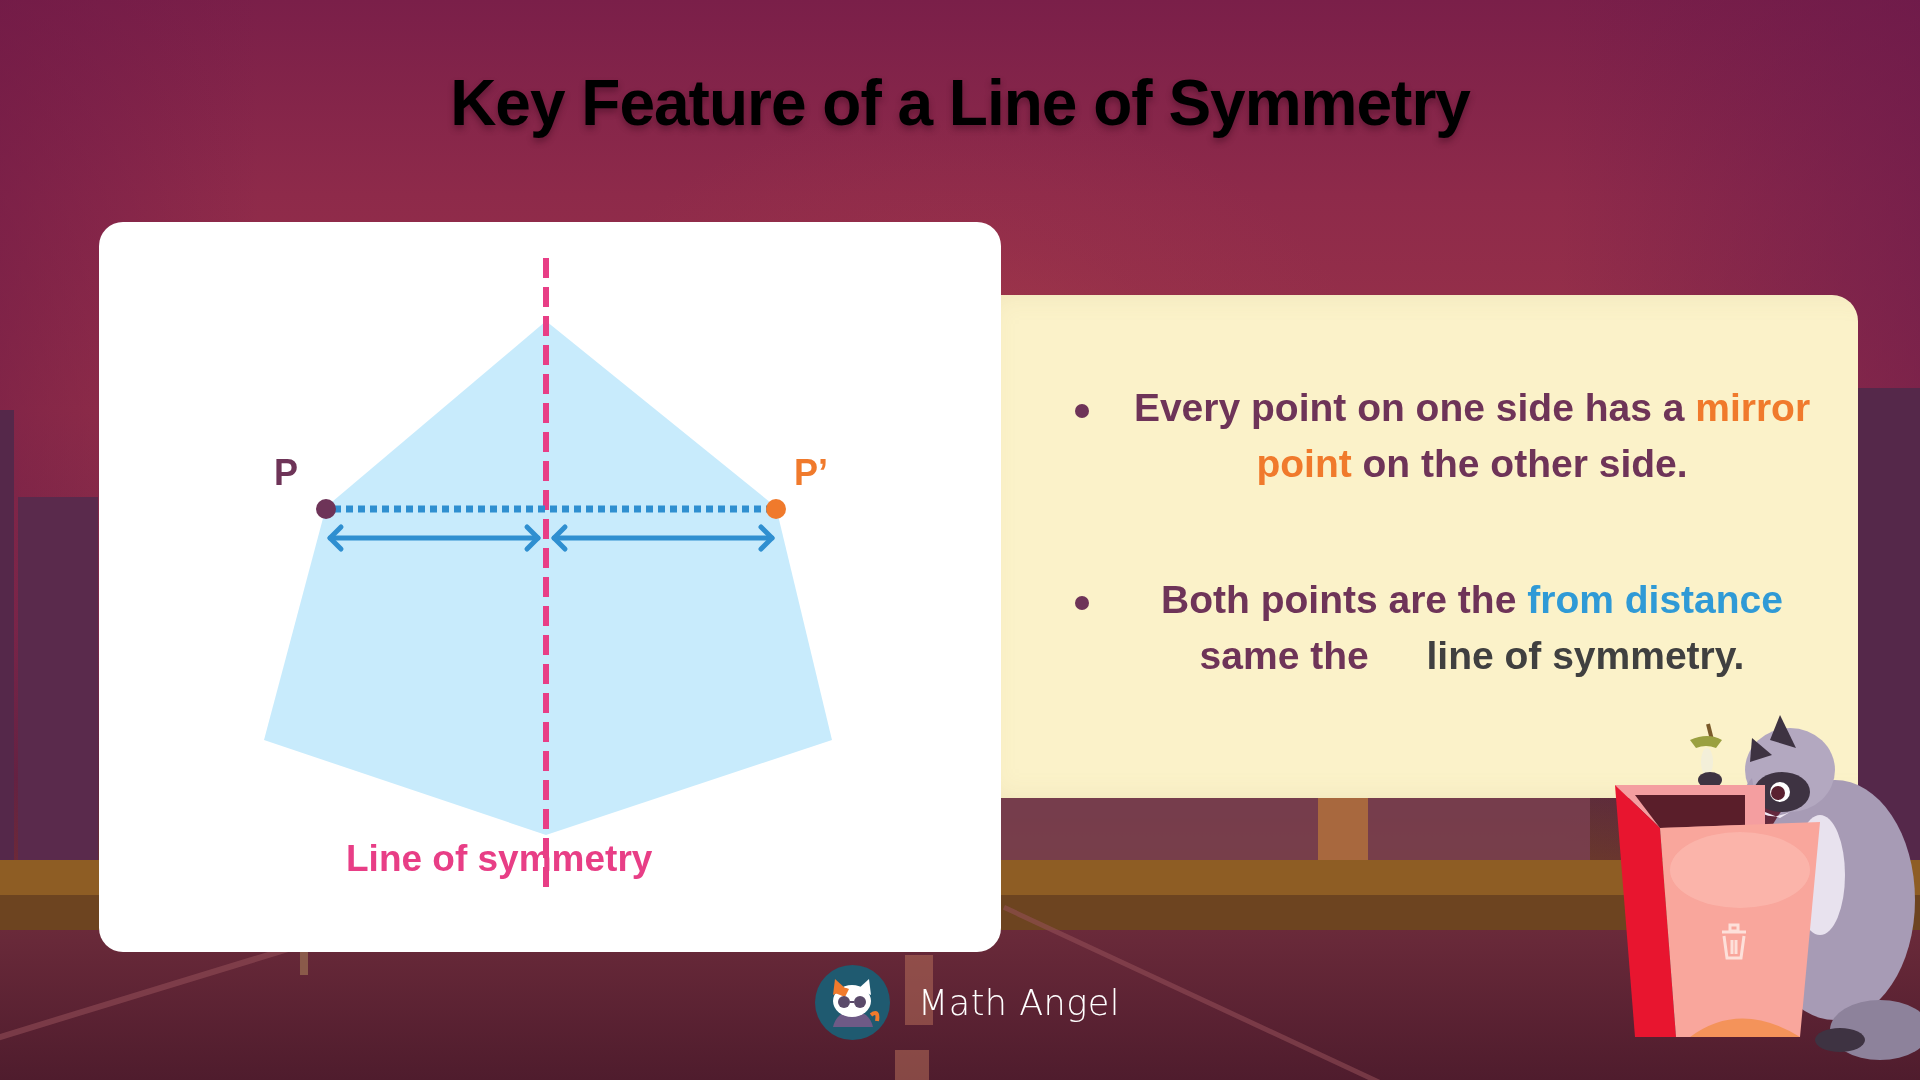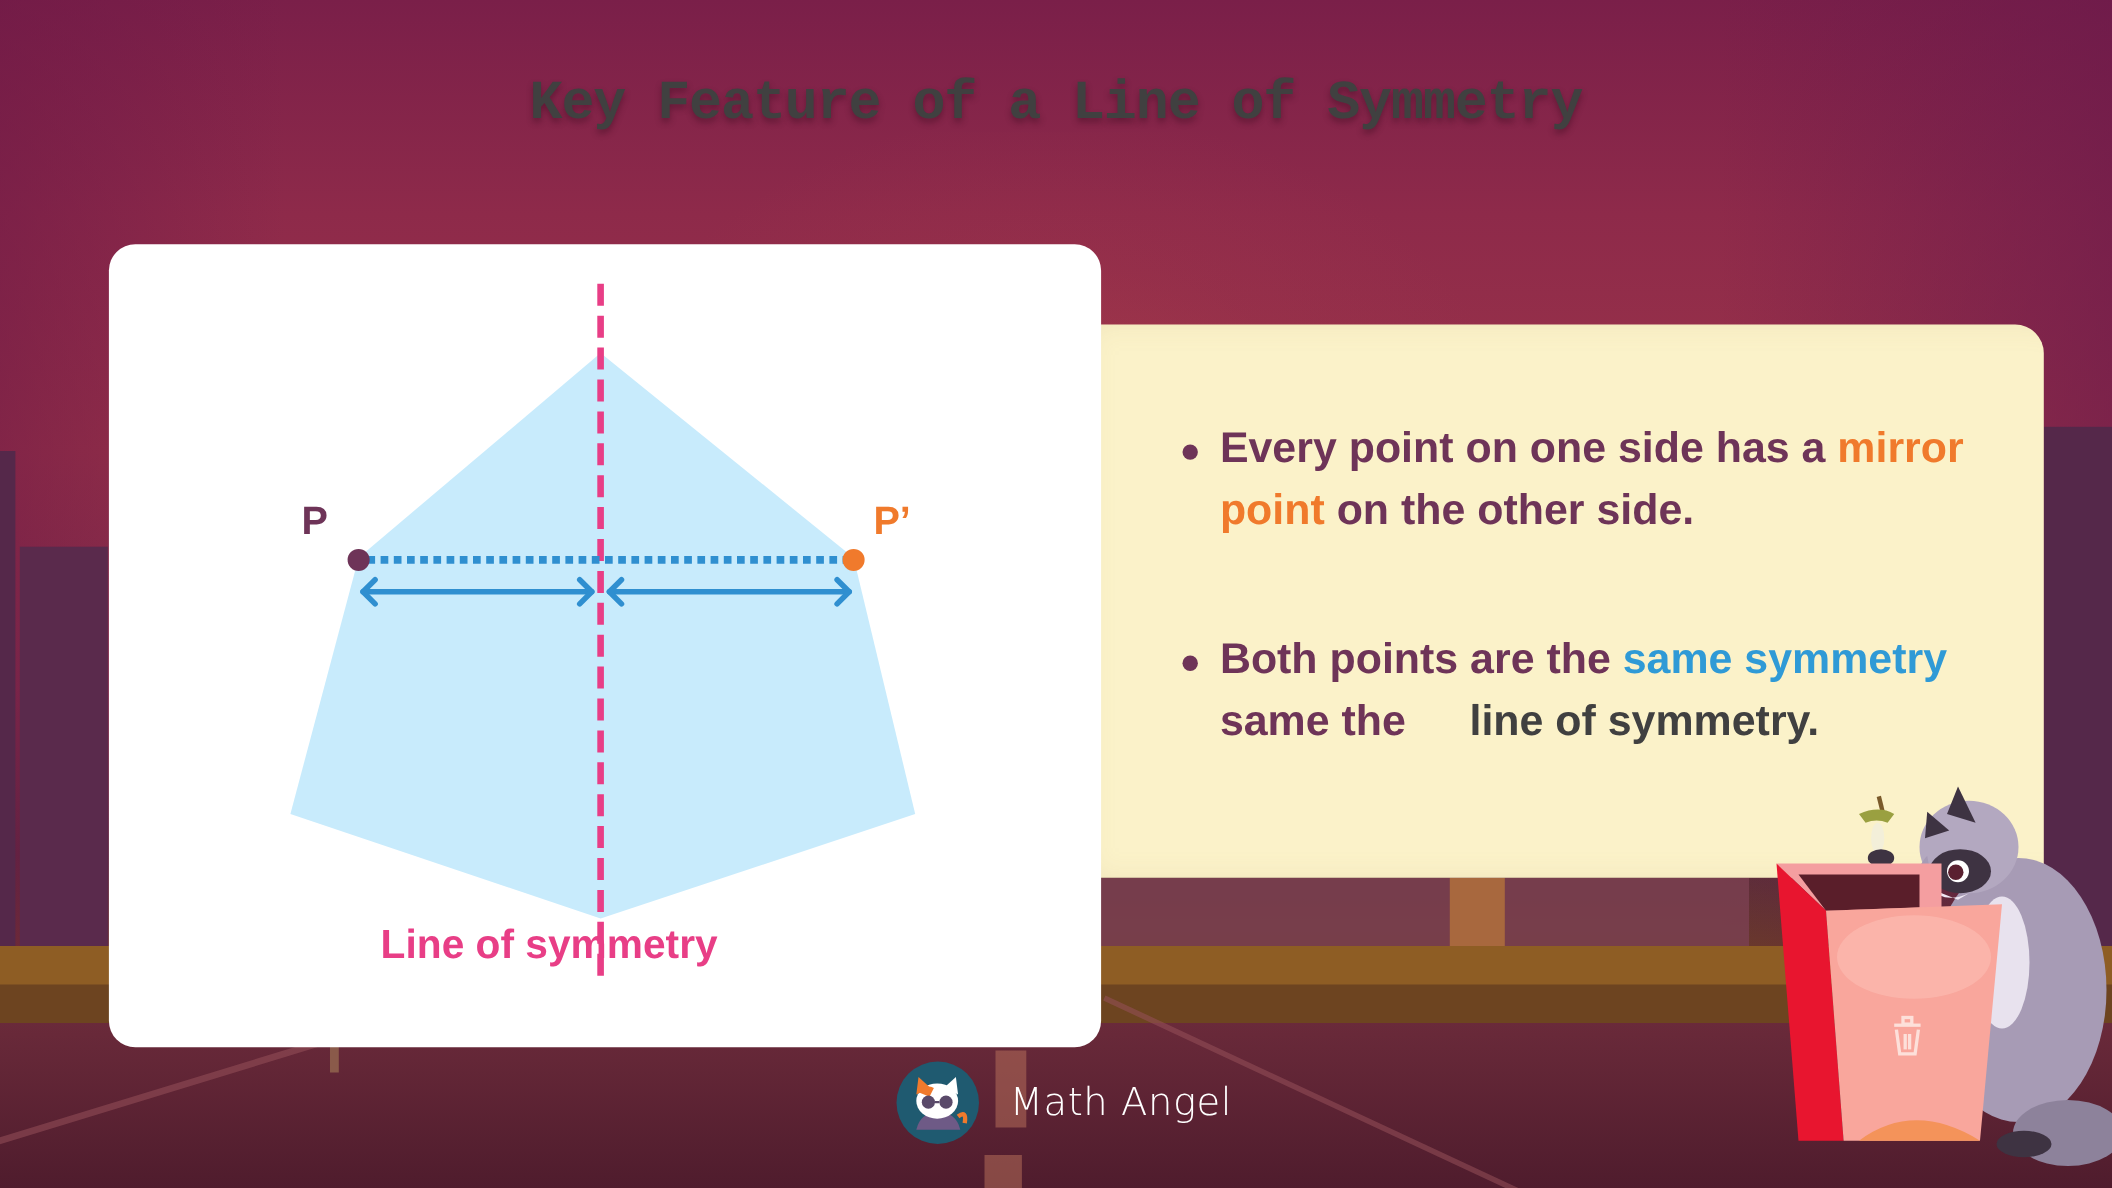--- a/index.html
+++ b/index.html
@@ -18,33 +18,33 @@
   .building { position: absolute; background: #5a2a4a; }
   .ground { position: absolute; left: 0; top: 860px; width: 1920px; height: 40px; background: #8e5d24; }
   .ground2 { position: absolute; left: 0; top: 895px; width: 1920px; height: 60px; background: #6d4420; }
   .road { position: absolute; left: 0; top: 930px; width: 1920px; height: 150px;
     background: linear-gradient(180deg, #6a2a3a 0%, #4f1c2d 100%); }
   .road-line { position: absolute; background: rgba(150,80,90,0.55); transform-origin: top left; }
   .lane-dash { position: absolute; background: rgba(180,110,90,0.55); }
 
   .title {
     position: absolute; left: 0; top: 66px; width: 1920px; text-align: center;
-    color: #404040; font-family: Liberation Mono, monospace; font-weight: 700;
-    font-size: 50px; letter-spacing: -1px;
+    color: #000000; font-family: Liberation Sans, sans-serif; font-weight: 700;
+    font-size: 64px; letter-spacing: -1px;
     text-shadow: 0 4px 6px rgba(60,10,30,0.45);
   }
 
   .info-panel {
     position: absolute; left: 960px; top: 295px; width: 898px; height: 503px;
     background: #fbf2c9; border-radius: 0 26px 0 0;
     box-shadow: inset 30px 0 40px -20px rgba(170,150,100,0.45);
   }
   .bullet-list { position: absolute; left: 1075px; top: 380px; width: 760px; margin: 0; padding: 0; list-style: none; }
   .bullet { position: relative; padding-left: 34px; font-family: "Liberation Sans", sans-serif; font-weight: 700;
-    font-size: 39px; line-height: 56px; color: #6e3458; margin-bottom: 80px; }
+    font-size: 39px; line-height: 56px; color: #6e3458; margin-bottom: 80px; text-align: center; }
   .bullet .dot { position: absolute; left: 0; top: 24px; width: 14px; height: 14px; border-radius: 50%; background: #6e3458; }
   .hl-orange { color: #f07a2c; }
   .hl-blue { color: #2f9ad6; }
   .hl-pink { color: #404040; margin-left: 47px; }
 
   .diagram-card {
     position: absolute; left: 99px; top: 222px; width: 902px; height: 730px;
     background: #ffffff; border-radius: 24px;
   }
   .diagram-svg { position: absolute; left: 0; top: 0; width: 1920px; height: 1080px; pointer-events: none; }
@@ -87,21 +87,21 @@
 <div class="title">Key Feature of a Line of Symmetry</div>
 
 <div class="info-panel"></div>
 <ul class="bullet-list">
   <li class="bullet">
     <span class="dot"></span>
     <span>Every point on one side has a </span><span class="hl-orange">mirror point</span><span> on the other side.</span>
   </li>
   <li class="bullet">
     <span class="dot"></span>
-    <span>Both points are the </span><span class="hl-blue">same symmetry</span><span> same the </span><span class="hl-pink">line of symmetry.</span>
+    <span>Both points are the </span><span class="hl-blue">from distance</span><span> same the </span><span class="hl-pink">line of symmetry.</span>
   </li>
 </ul>
 
 <div class="diagram-card"></div>
 <svg class="diagram-svg" viewBox="0 0 1920 1080">
   <polygon points="546,321 776,507 832,740 546,835 264,740 326,507" fill="#c8ebfc"></polygon>
   <line x1="546" y1="258" x2="546" y2="890" stroke="#e83e86" stroke-width="6" stroke-dasharray="20,9"></line>
   <line x1="334" y1="509" x2="768" y2="509" stroke="#2f8fd0" stroke-width="7" stroke-dasharray="7,5"></line>
   <g stroke="#2f8fd0" stroke-width="5" fill="none" stroke-linecap="round" stroke-linejoin="round">
     <line x1="330" y1="538" x2="538" y2="538"></line>

